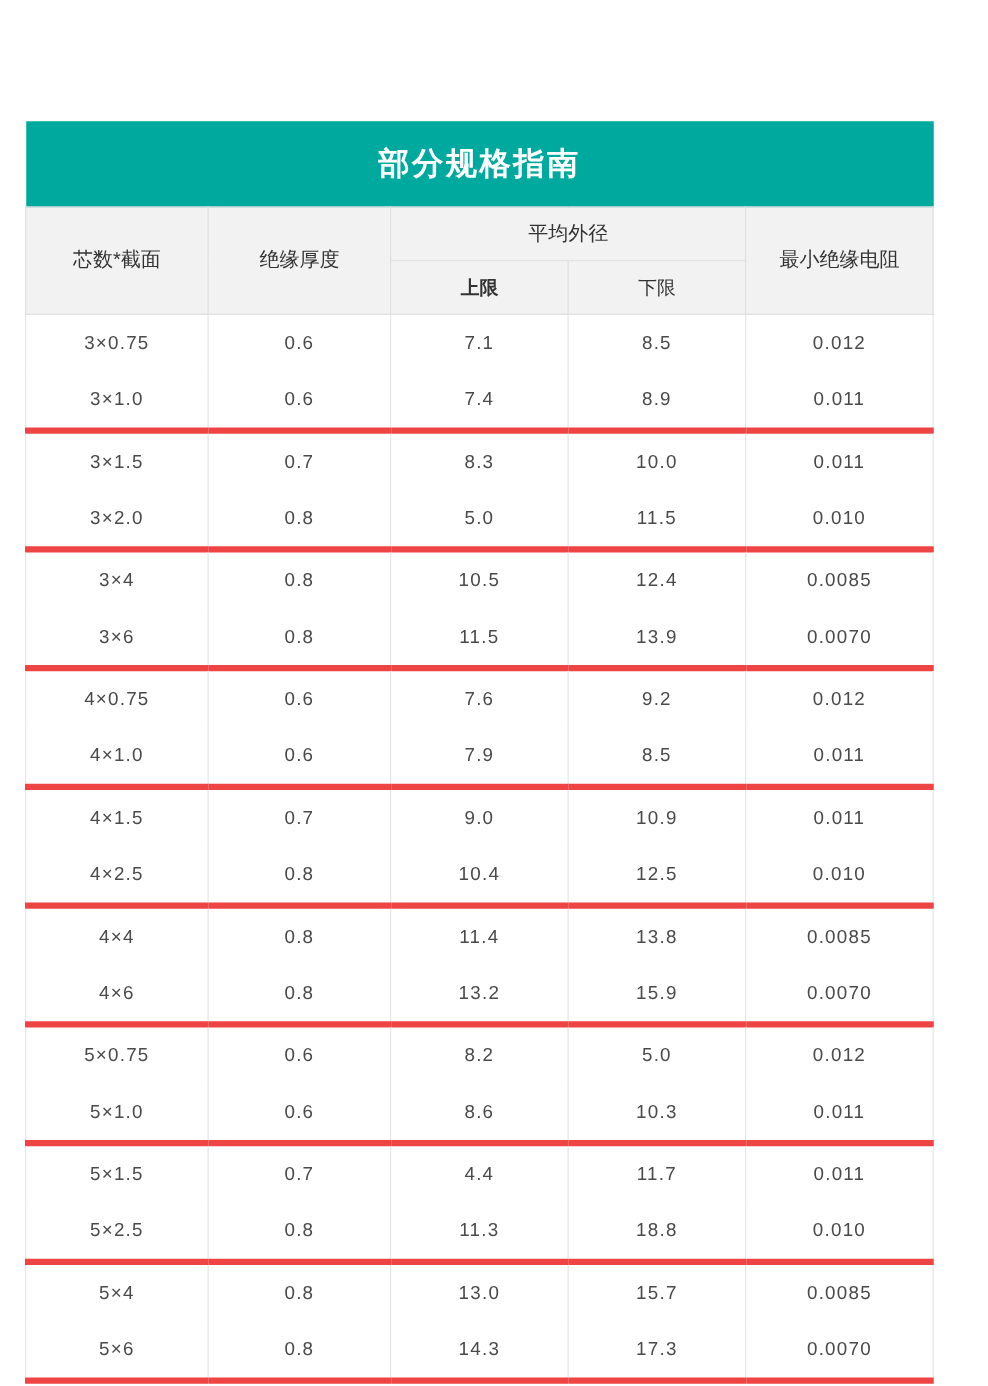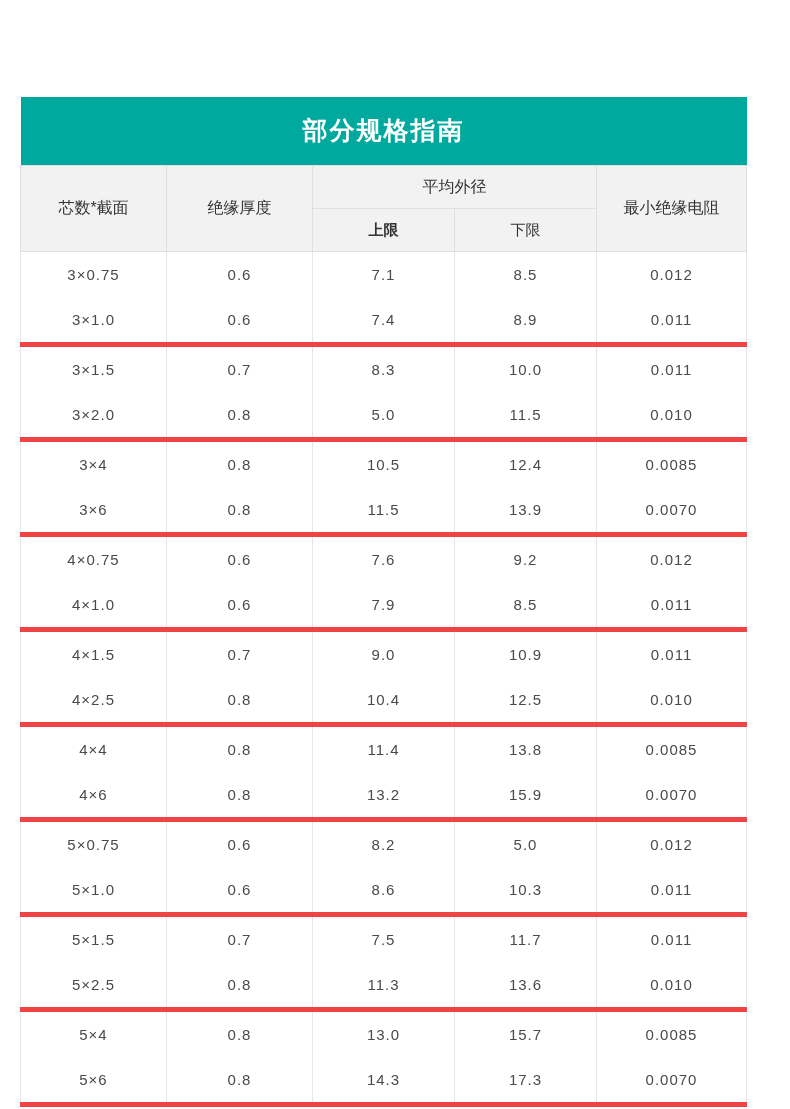--- a/index.html
+++ b/index.html
@@ -227,29 +227,29 @@
           <td>0.6</td>
           <td>8.6</td>
           <td>10.3</td>
           <td>0.011</td>
         </tr>
       </tbody>
       <tbody class="grp-body">
         <tr class="first">
           <td>5×1.5</td>
           <td>0.7</td>
-          <td>7.5</td>
+          <td>4.4</td>
           <td>11.7</td>
           <td>0.011</td>
         </tr>
         <tr class="last">
           <td>5×2.5</td>
           <td>0.8</td>
           <td>11.3</td>
-          <td>13.6</td>
+          <td>18.8</td>
           <td>0.010</td>
         </tr>
       </tbody>
       <tbody class="grp-body">
         <tr class="first">
           <td>5×4</td>
           <td>0.8</td>
           <td>13.0</td>
           <td>15.7</td>
           <td>0.0085</td>

